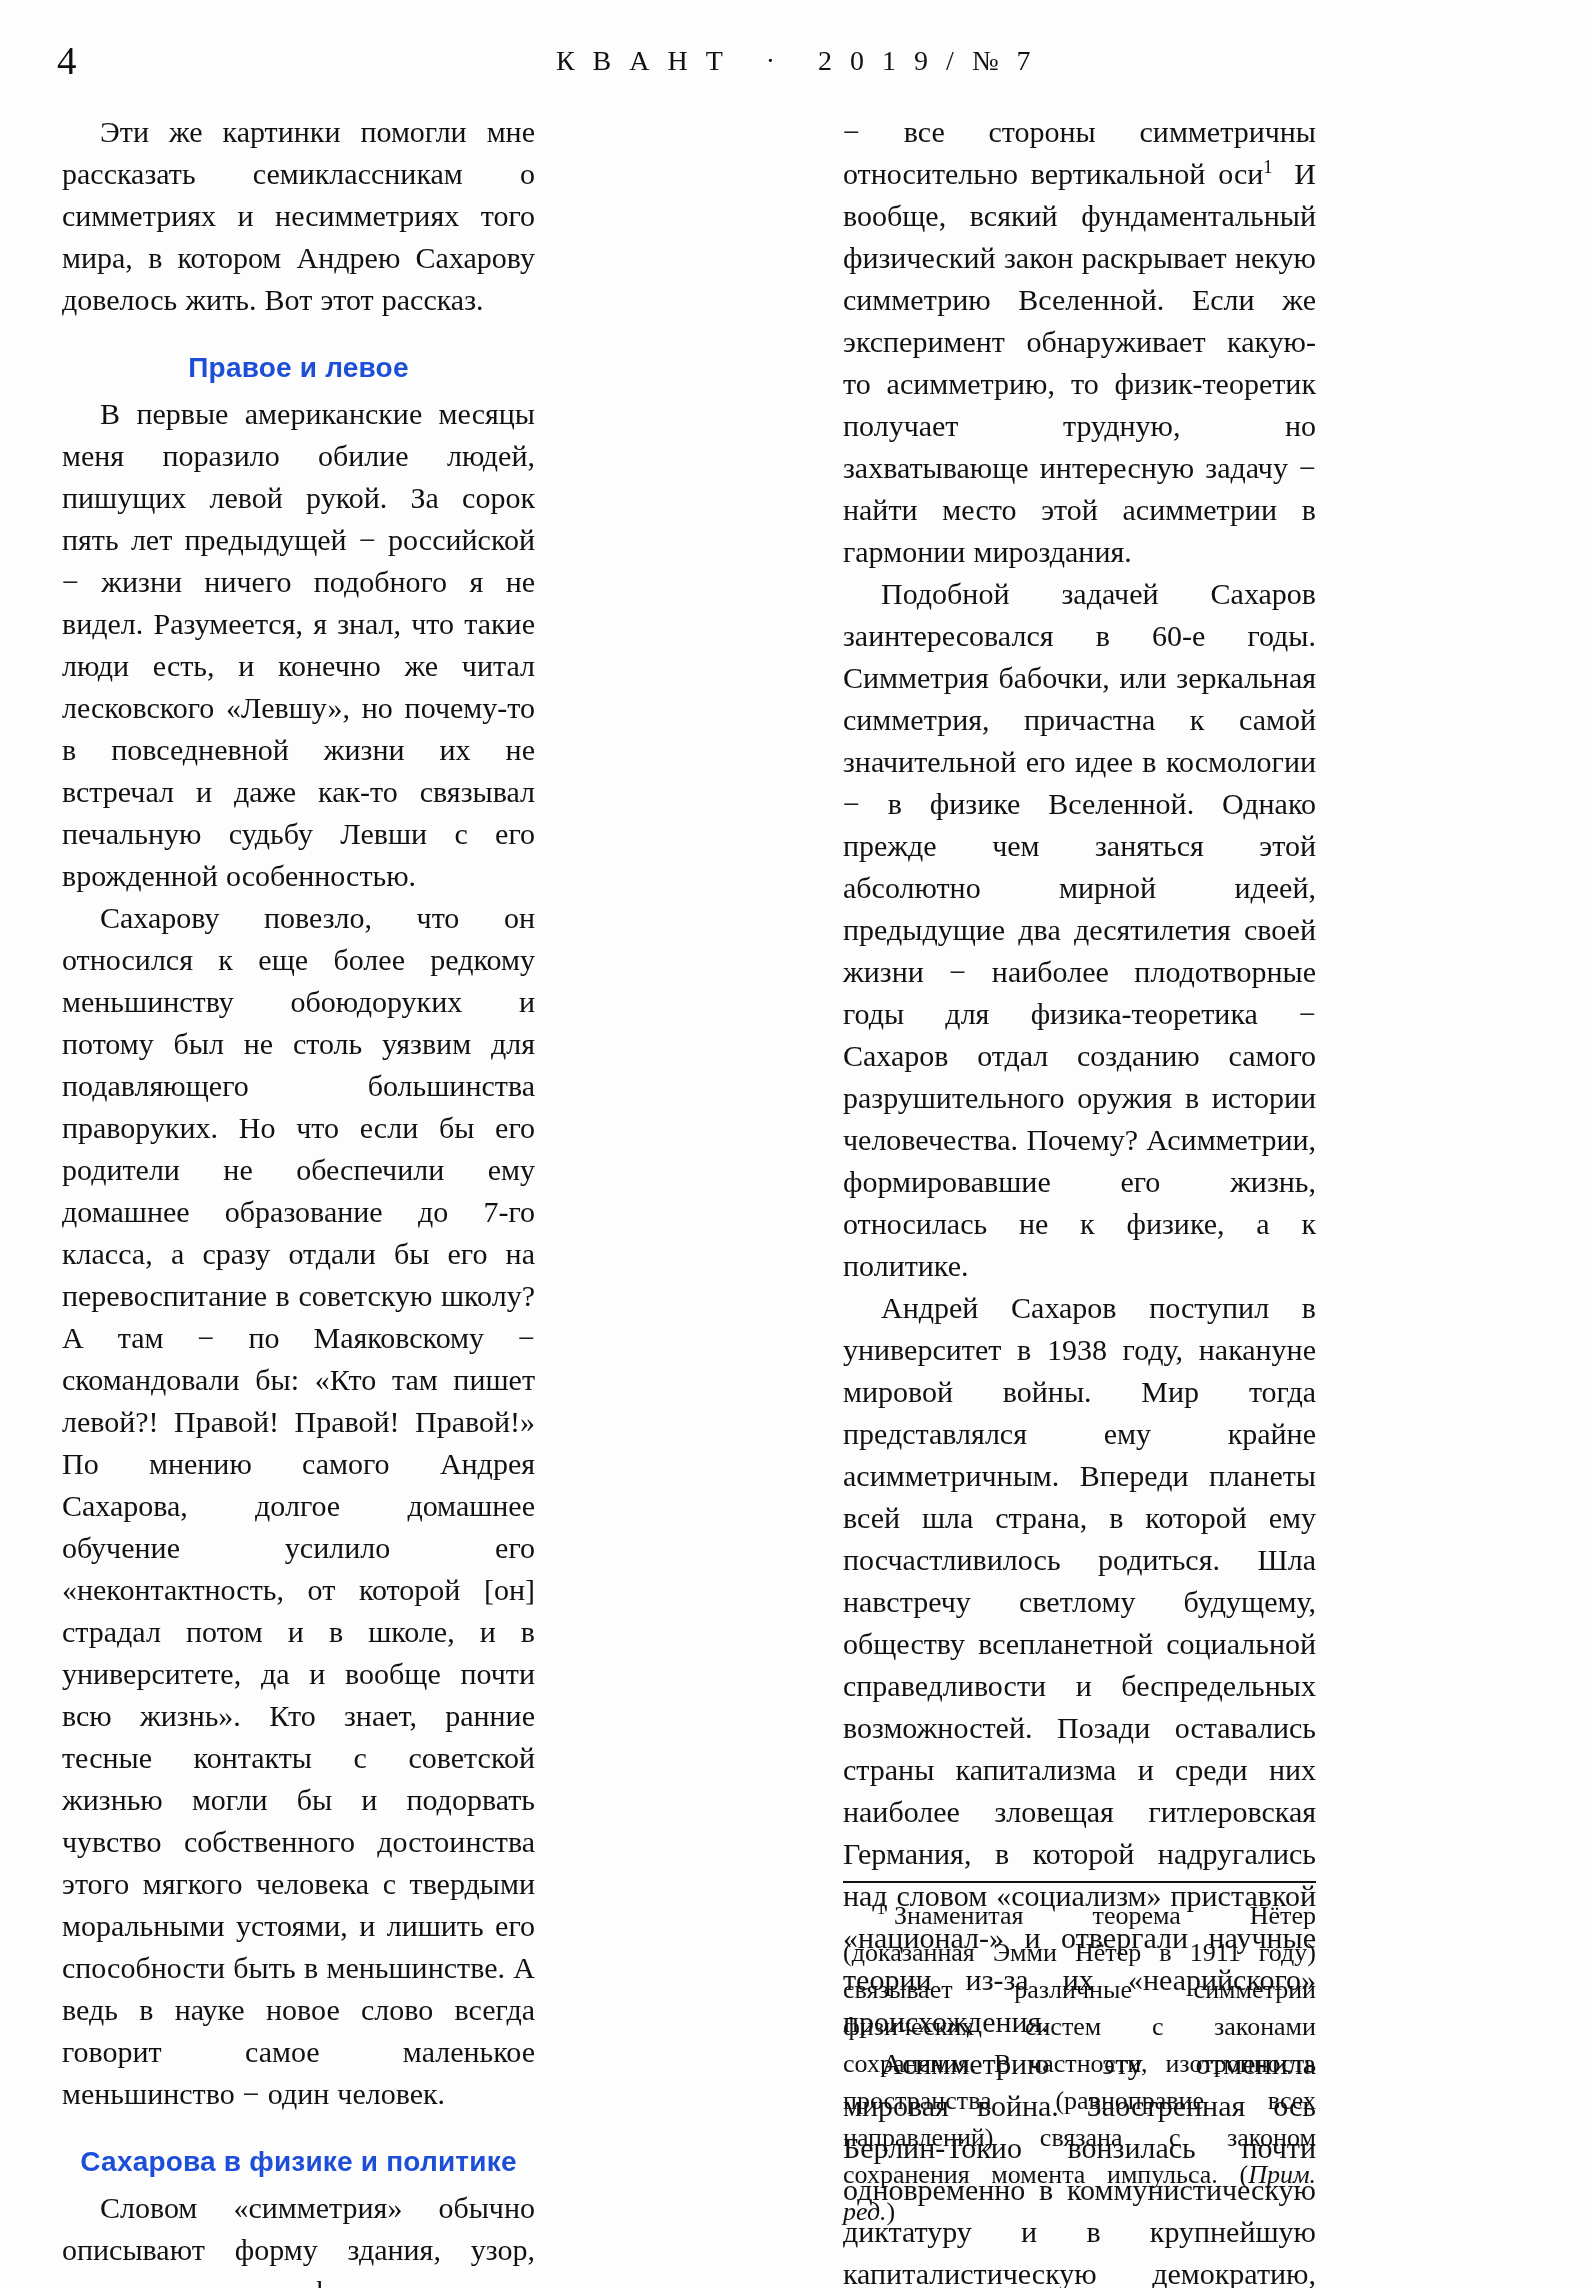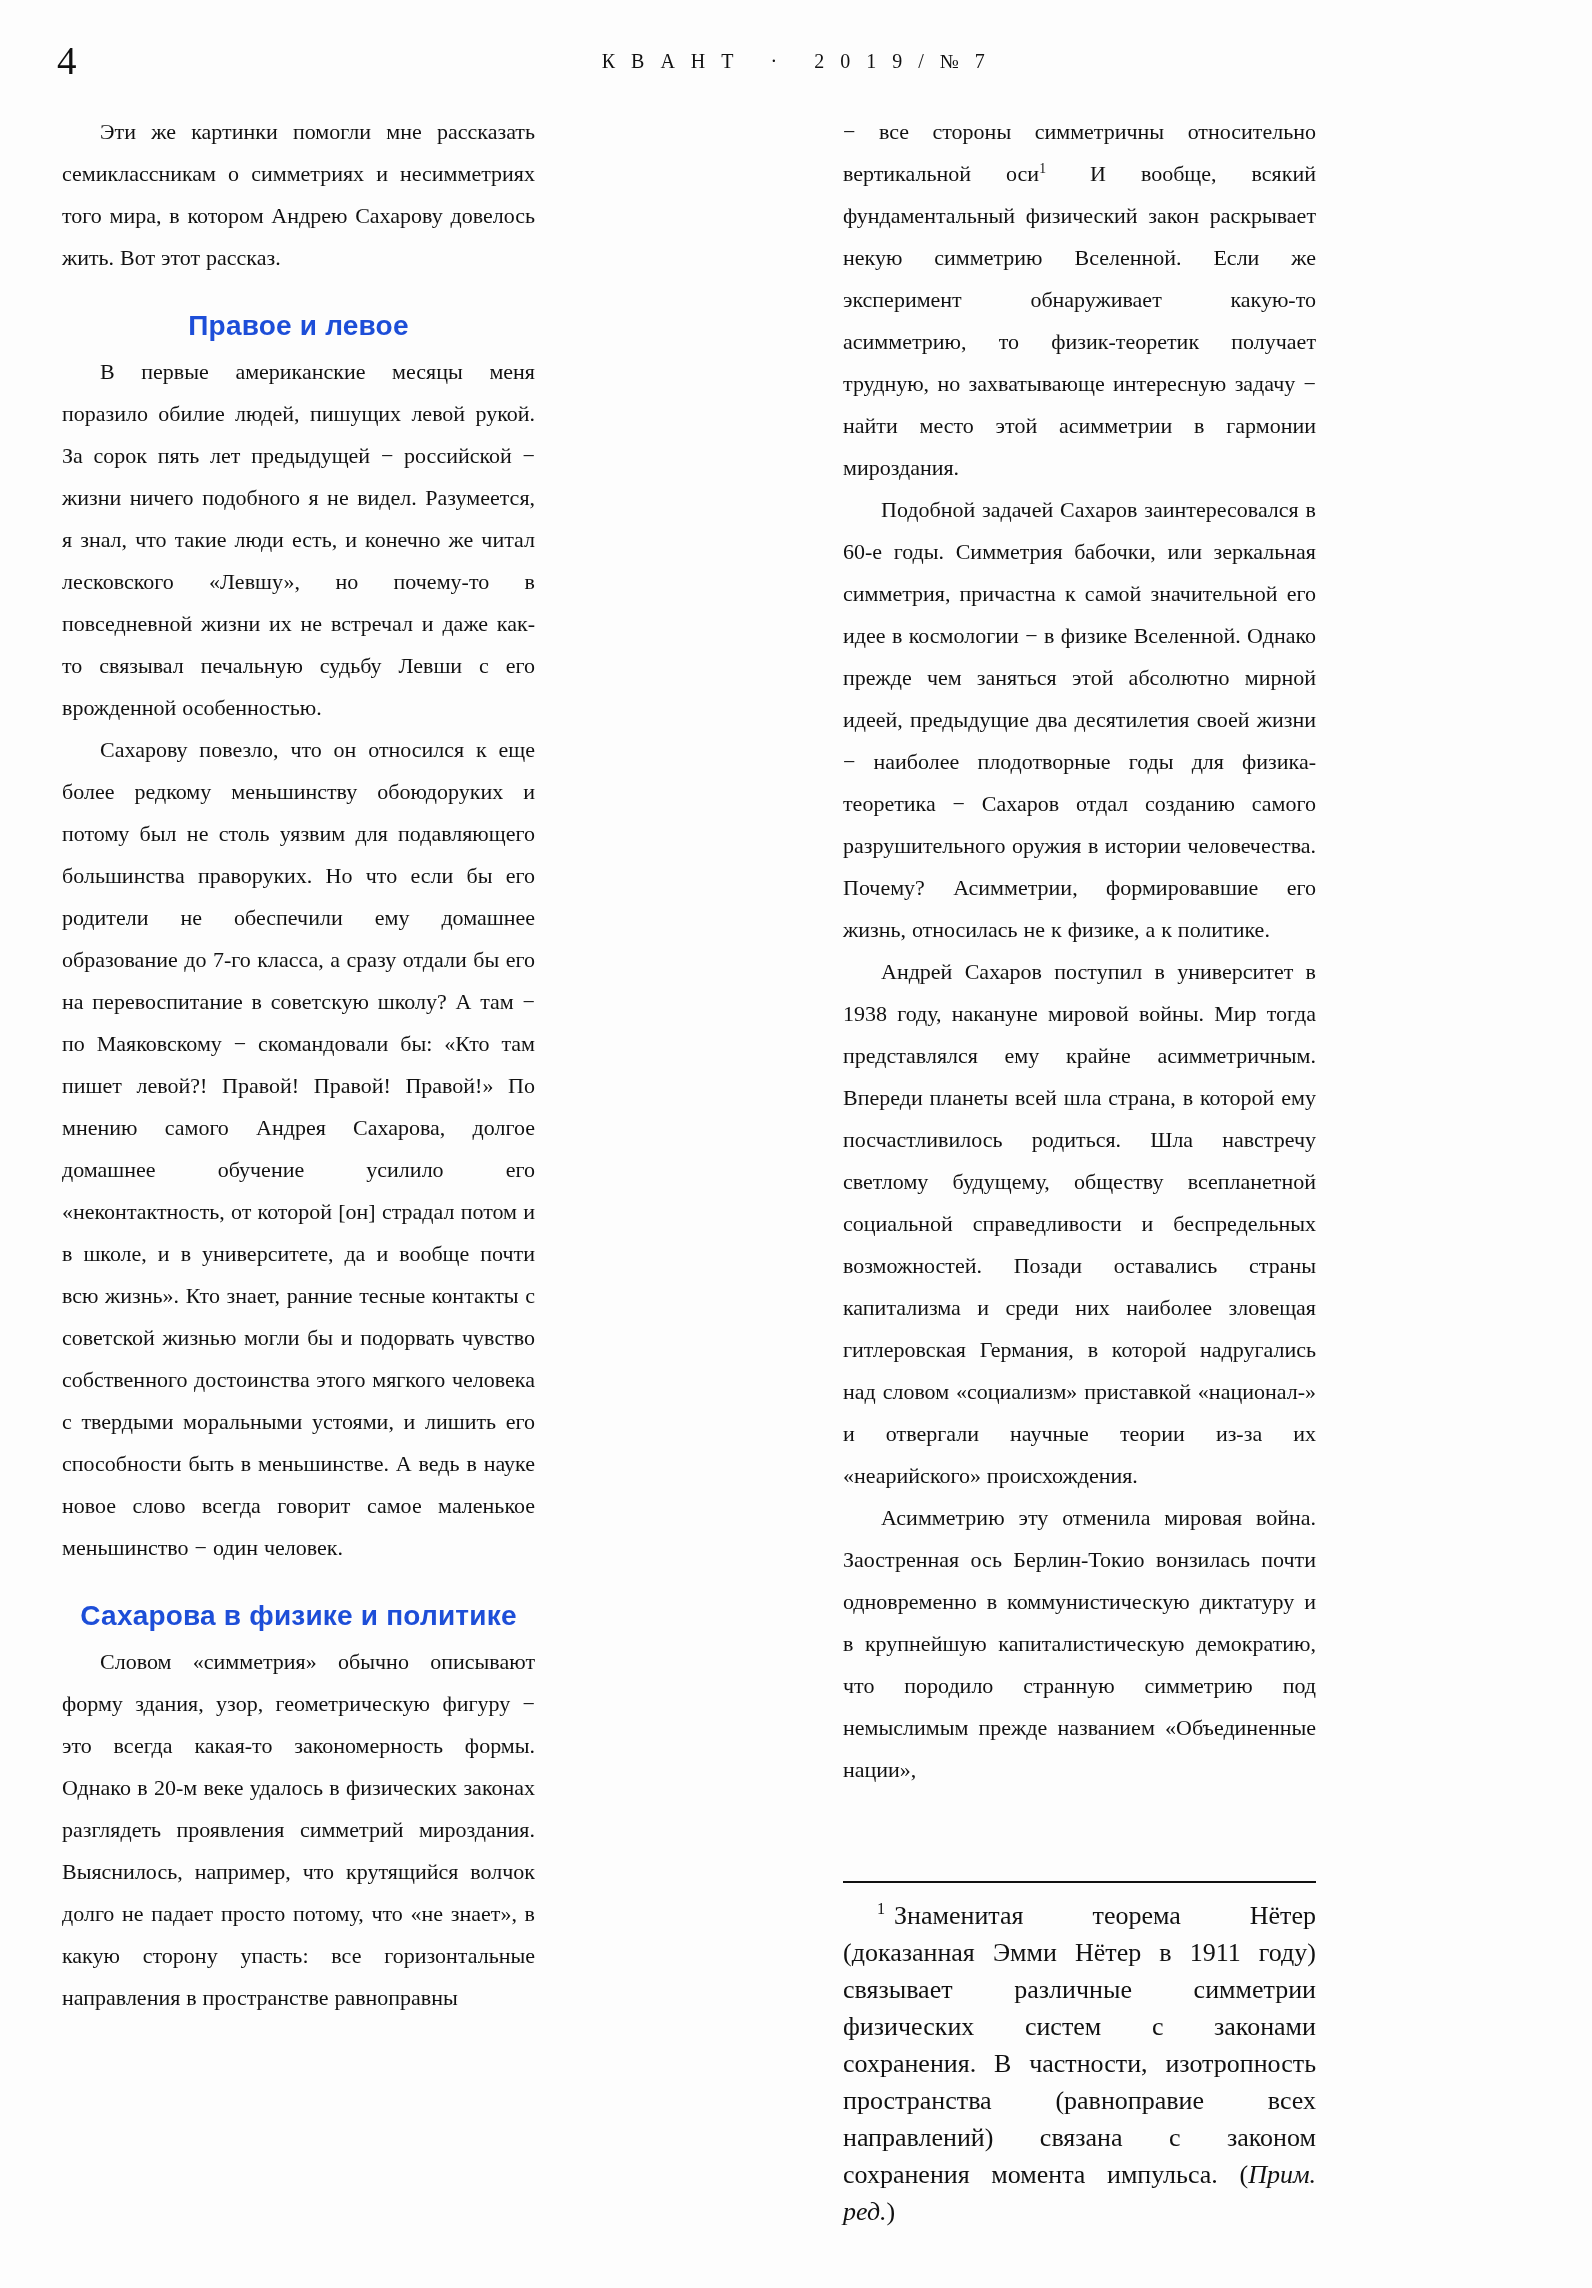--- a/index.html
+++ b/index.html
@@ -34,21 +34,21 @@
     line-height: 54px;
     font-family: "Liberation Serif", "DejaVu Serif", serif;
     color: #111;
   }
   .journal-line {
     position: absolute;
     left: 0;
     top: 0;
     width: 1592px;
     text-align: center;
-    font-size: 20px;
+    font-size: 28px;
     line-height: 54px;
     letter-spacing: 5.5px;
     font-family: "Liberation Serif", "DejaVu Serif", serif;
     color: #111;
     white-space: pre;
   }
 
   
   .columns {
     position: absolute;
@@ -61,21 +61,21 @@
     top: 0;
     width: 473px;
   }
   .col-left  { left: 62px;  }
   .col-right { left: 843px; }
 
   p.body {
     margin: 0;
     text-align: justify;
     text-justify: inter-word;
-    font-size: 22px;
+    font-size: 30px;
     line-height: 42px;
     text-indent: 38px;
     hyphens: manual;
     word-spacing: 0.02em;
   }
   p.body.noindent { text-indent: 0; }
 
   h2.section {
     margin: 26px 0 4px 0;
     text-align: center;

